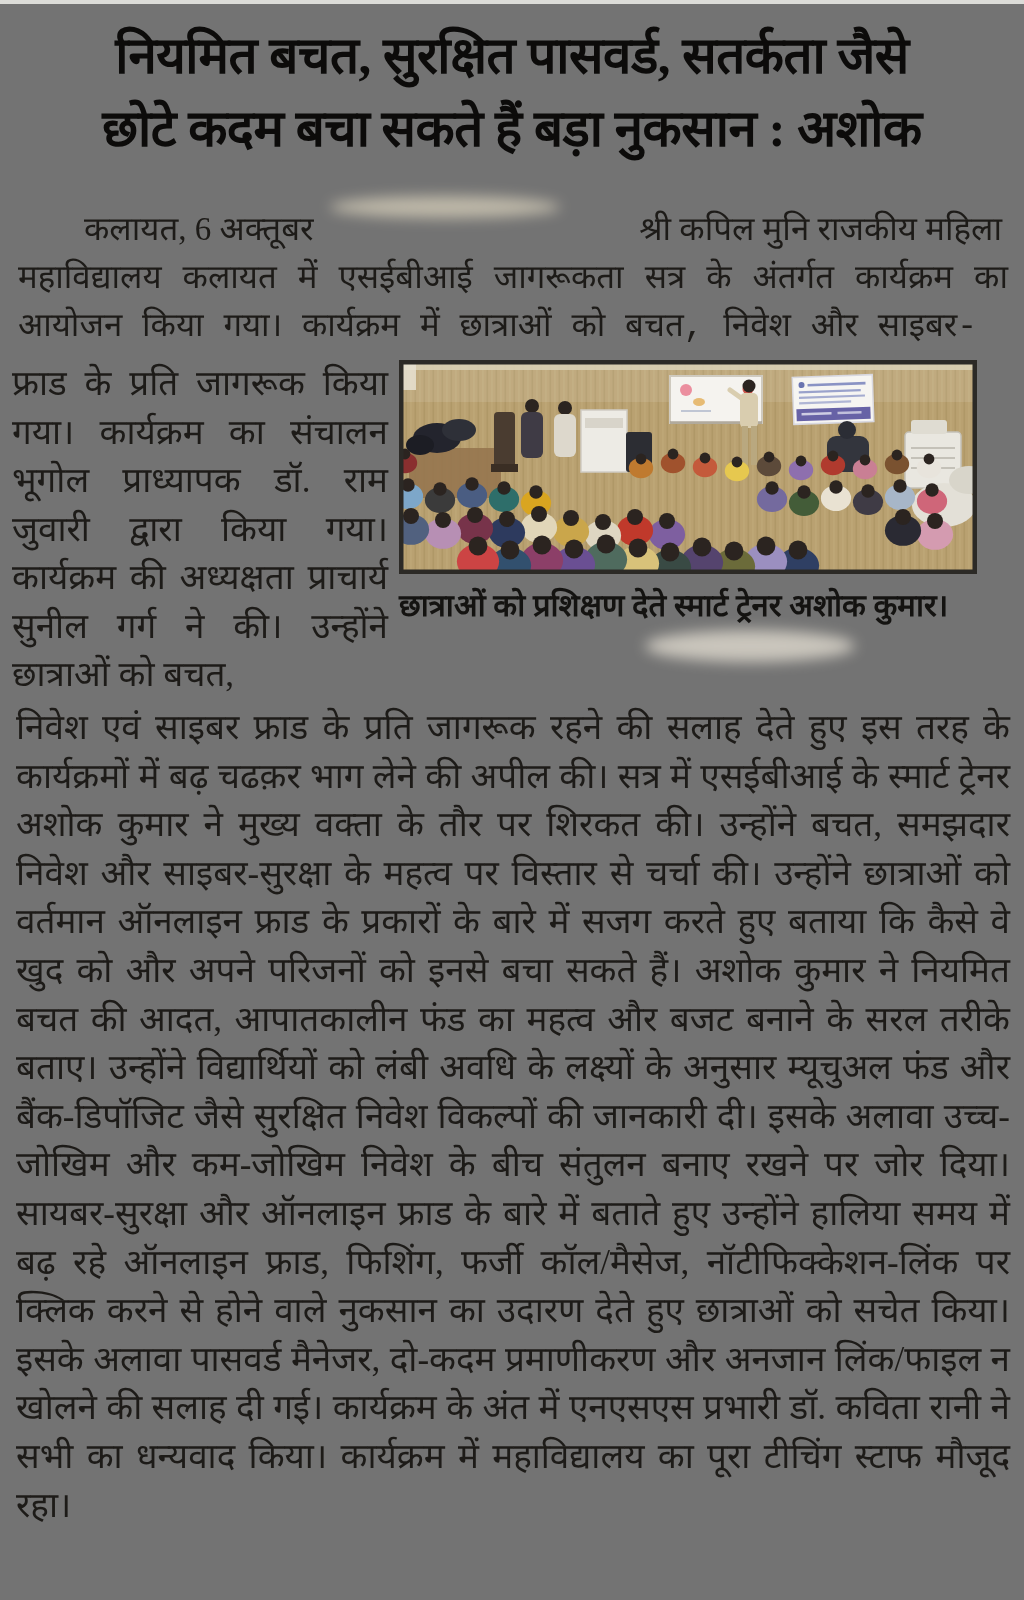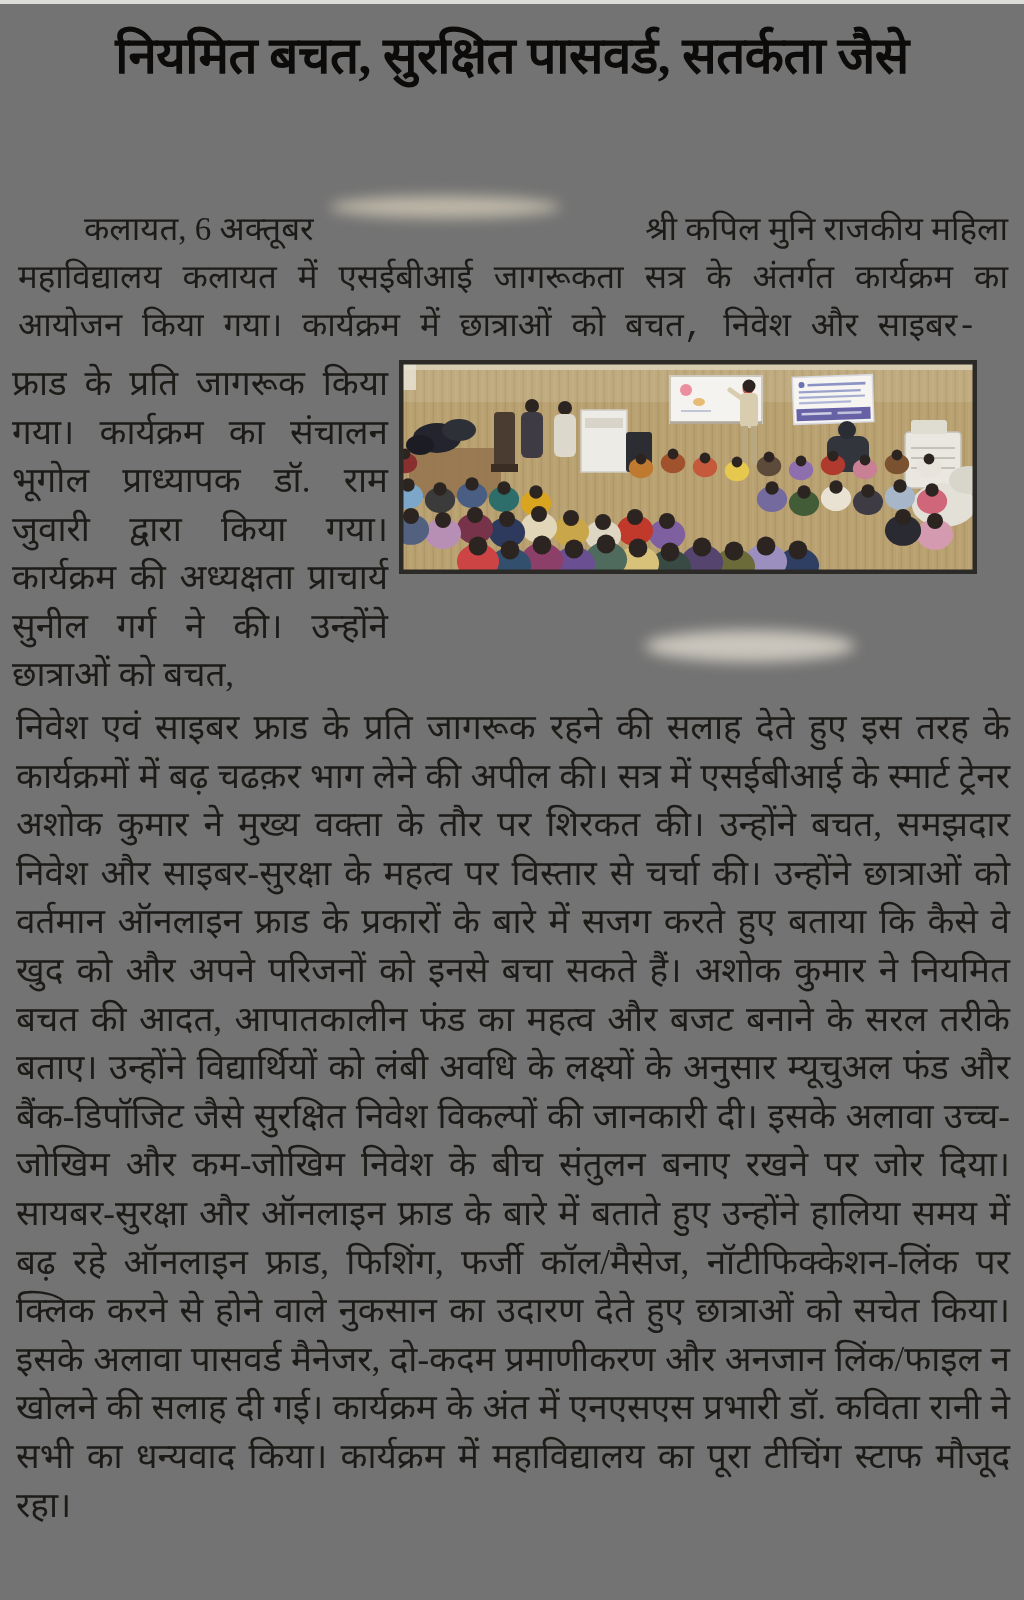--- a/index.html
+++ b/index.html
@@ -7,21 +7,21 @@
     position:relative;width:1024px;height:1600px;margin:4px auto;
     background:#737373;color:#1d1b18;overflow:hidden;
     font-family:"Liberation Serif","DejaVu Serif",serif;
   }
   .headline{
     position:absolute;top:16px;left:16px;right:16px;
     text-align:center;font-size:51px;line-height:73px;font-weight:800;
     color:#0c0b0a;letter-spacing:-0.5px;
   }
   .lead-line{
-    position:absolute;top:202px;left:84px;right:16px;
+    position:absolute;top:202px;left:84px;right:22px;
     display:flex;justify-content:space-between;align-items:baseline;
     font-size:33px;line-height:46px;
   }
   .lead-cont{
     position:absolute;top:252px;left:18px;right:16px;
     font-size:33px;line-height:48px;text-align:justify;font-family:Liberation Mono, monospace;
   }
   .leftcol{
     position:absolute;top:356px;left:12px;width:376px;
     font-size:35px;line-height:48.5px;text-align:justify;
@@ -40,20 +40,21 @@
   .smudge.s1{left:330px;top:192px;width:230px;height:22px;background:#e7dec6;opacity:.65;}
   .smudge.s2{left:645px;top:626px;width:210px;height:32px;background:#efe9dc;opacity:.7;}
 </style>
 </head>
 <body>
 
 <div class="page">
 
   <div class="headline">
     <div>नियमित बचत, सुरक्षित पासवर्ड, सतर्कता जैसे</div>
+    <div>छोटे कदम बचा सकते हैं बड़ा नुकसान : अशोक</div>
   </div>
 
   <div class="smudge s1"></div>
   <div class="smudge s2"></div>
 
   <div class="lead-line">
     <span>कलायत, 6 अक्तूबर</span>
     <span>श्री कपिल मुनि राजकीय महिला</span>
   </div>
 
@@ -215,17 +216,18 @@
           <ellipse cx="373" cy="139.2" rx="15.1" ry="12.9" fill="#746a9e"></ellipse>
           <circle cx="373" cy="128" r="6.7" fill="#2b2420"></circle>
           <ellipse cx="504" cy="170.4" rx="18.1" ry="15.4" fill="#2a2a33"></ellipse>
           <circle cx="504" cy="157" r="8.0" fill="#2b2420"></circle>
           <ellipse cx="79" cy="201.6" rx="21.1" ry="17.9" fill="#cc4444"></ellipse>
           <circle cx="79" cy="186" r="9.4" fill="#2b2420"></circle>
         </g>
 
       <rect x="2" y="2" width="574" height="210" fill="none" stroke-width="5" stroke="#2c2a26"></rect>
     </svg>
+    <figcaption>छात्राओं को प्रशिक्षण देते स्मार्ट ट्रेनर अशोक कुमार।</figcaption>
   </figure>
 
   <div class="body-par">निवेश एवं साइबर फ्राड के प्रति जागरूक रहने की सलाह देते हुए इस तरह के कार्यक्रमों में बढ़ चढक़र भाग लेने की अपील की। सत्र में एसईबीआई के स्मार्ट ट्रेनर अशोक कुमार ने मुख्य वक्ता के तौर पर शिरकत की। उन्होंने बचत, समझदार निवेश और साइबर-सुरक्षा के महत्व पर विस्तार से चर्चा की। उन्होंने छात्राओं को वर्तमान ऑनलाइन फ्राड के प्रकारों के बारे में सजग करते हुए बताया कि कैसे वे खुद को और अपने परिजनों को इनसे बचा सकते हैं। अशोक कुमार ने नियमित बचत की आदत, आपातकालीन फंड का महत्व और बजट बनाने के सरल तरीके बताए। उन्होंने विद्यार्थियों को लंबी अवधि के लक्ष्यों के अनुसार म्यूचुअल फंड और बैंक-डिपॉजिट जैसे सुरक्षित निवेश विकल्पों की जानकारी दी। इसके अलावा उच्च-जोखिम और कम-जोखिम निवेश के बीच संतुलन बनाए रखने पर जोर दिया। सायबर-सुरक्षा और ऑनलाइन फ्राड के बारे में बताते हुए उन्होंने हालिया समय में बढ़ रहे ऑनलाइन फ्राड, फिशिंग, फर्जी कॉल/मैसेज, नॉटीफिक्केशन-लिंक पर क्लिक करने से होने वाले नुकसान का उदारण देते हुए छात्राओं को सचेत किया। इसके अलावा पासवर्ड मैनेजर, दो-कदम प्रमाणीकरण और अनजान लिंक/फाइल न खोलने की सलाह दी गई। कार्यक्रम के अंत में एनएसएस प्रभारी डॉ. कविता रानी ने सभी का धन्यवाद किया। कार्यक्रम में महाविद्यालय का पूरा टीचिंग स्टाफ मौजूद रहा।</div>
 
 </div>
 
 </body></html>

